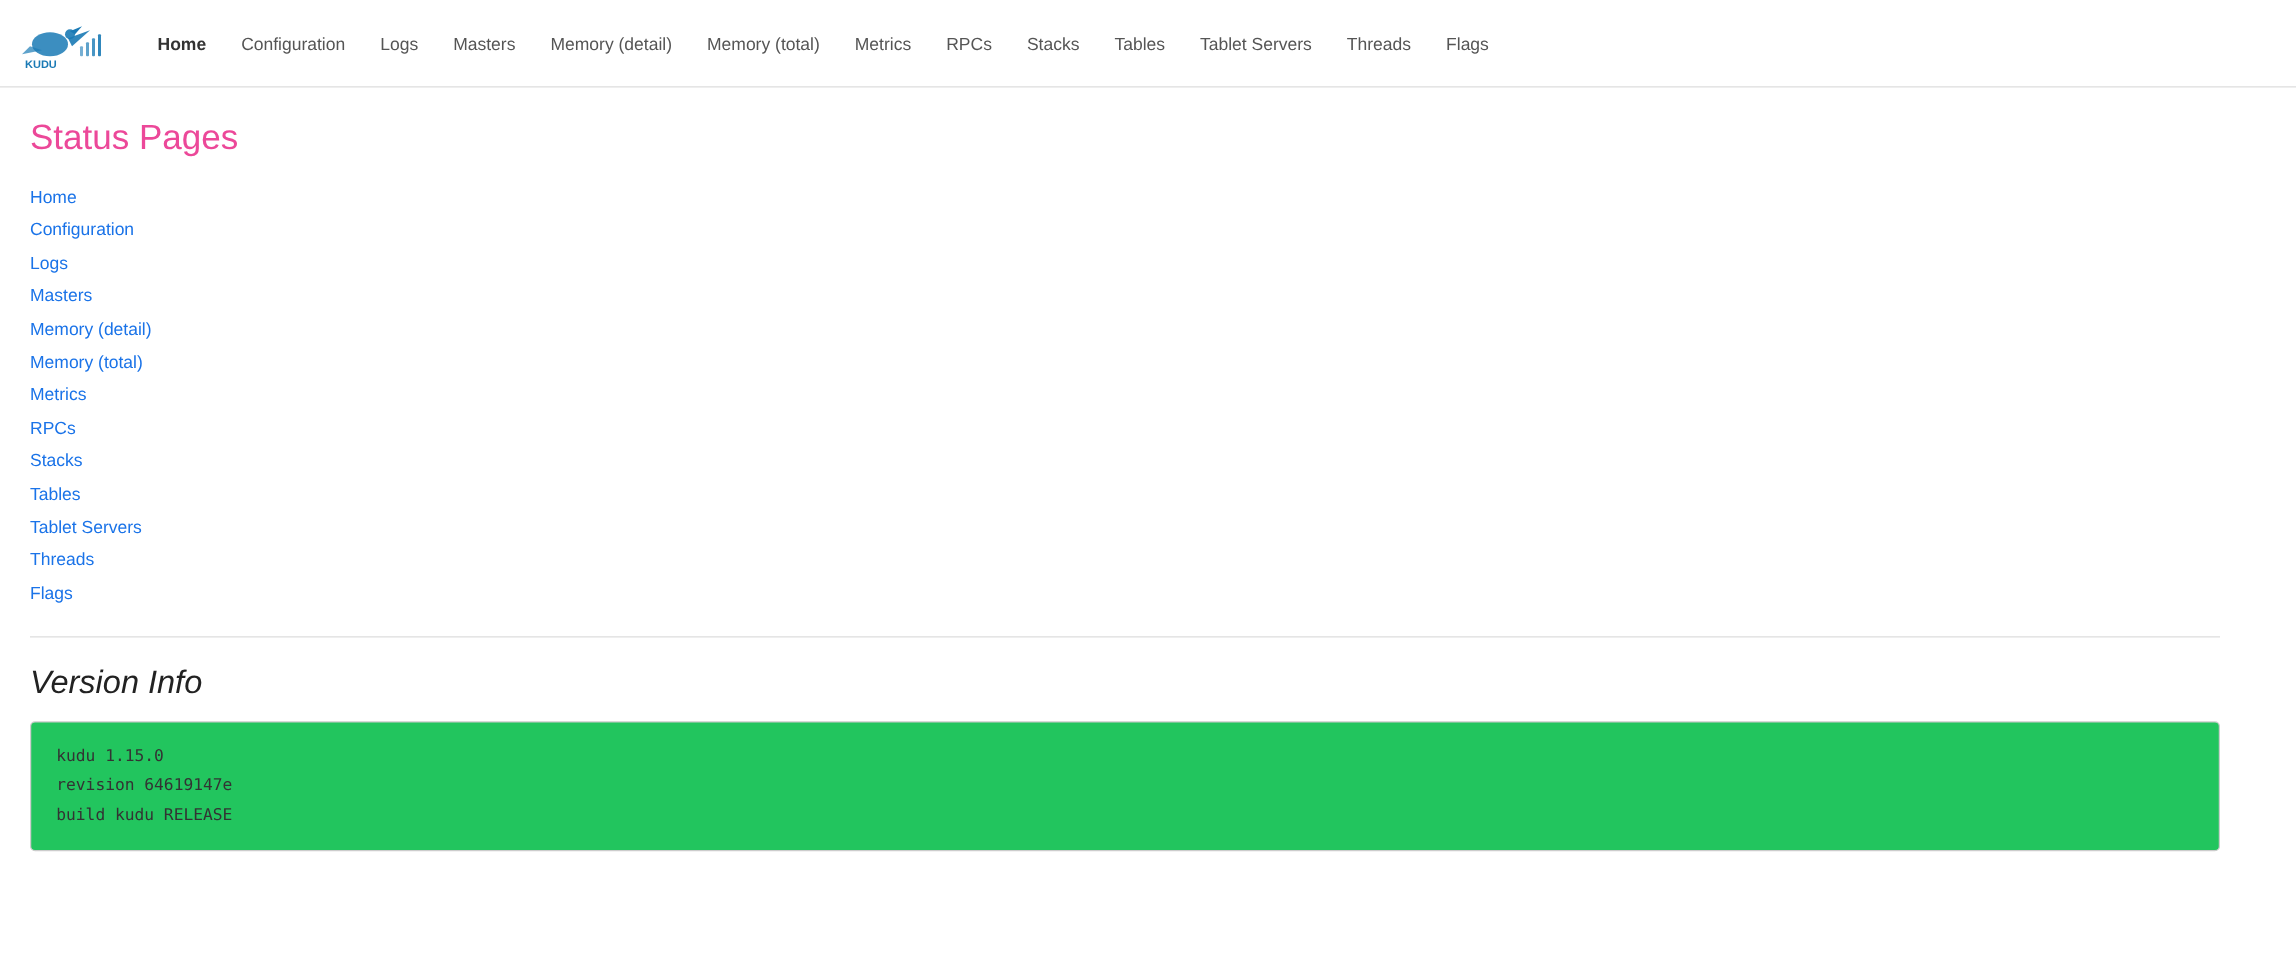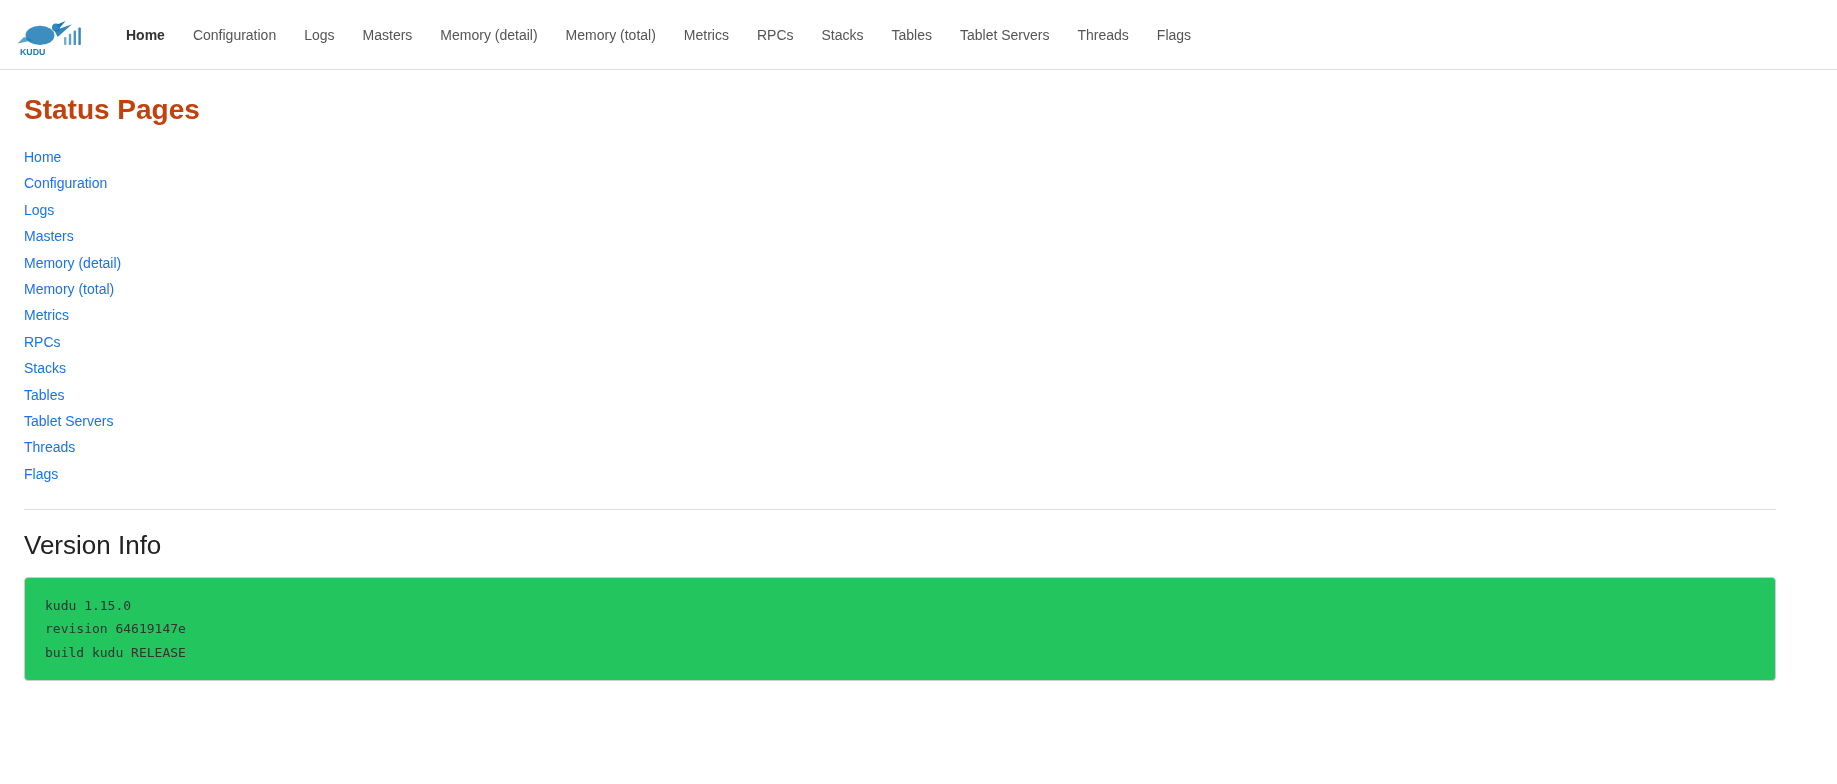--- a/index.html
+++ b/index.html
@@ -58,22 +58,22 @@
     }
 
     
     .main-content {
       padding: 24px 24px;
       max-width: 1800px;
     }
 
     .page-title {
       font-size: 28px;
-      font-weight: bold;
-      color: #c2410c;
+      font-weight: normal;
+      color: #ec4899;
       margin-bottom: 20px;
     }
 
     .status-links {
       display: flex;
       flex-direction: column;
       gap: 4px;
       margin-bottom: 24px;
     }
 
@@ -88,20 +88,21 @@
       border: none;
       border-top: 1px solid #ddd;
       margin: 20px 0;
     }
 
     .version-title {
       font-size: 26px;
       font-weight: normal;
       color: #222;
       margin-bottom: 16px;
+      font-style: italic;
     }
 
     .version-box {
       border: 1px solid #ccc;
       border-radius: 4px;
       background: #22c55e;
       padding: 16px 20px;
       font-family: monospace;
       font-size: 13px;
       line-height: 1.8;

